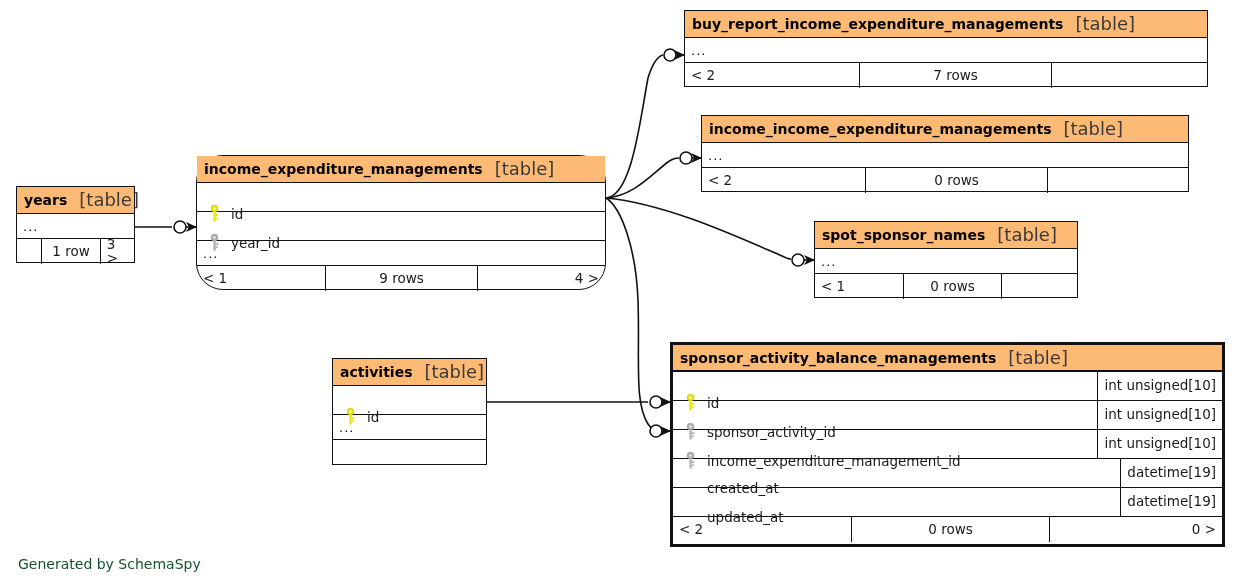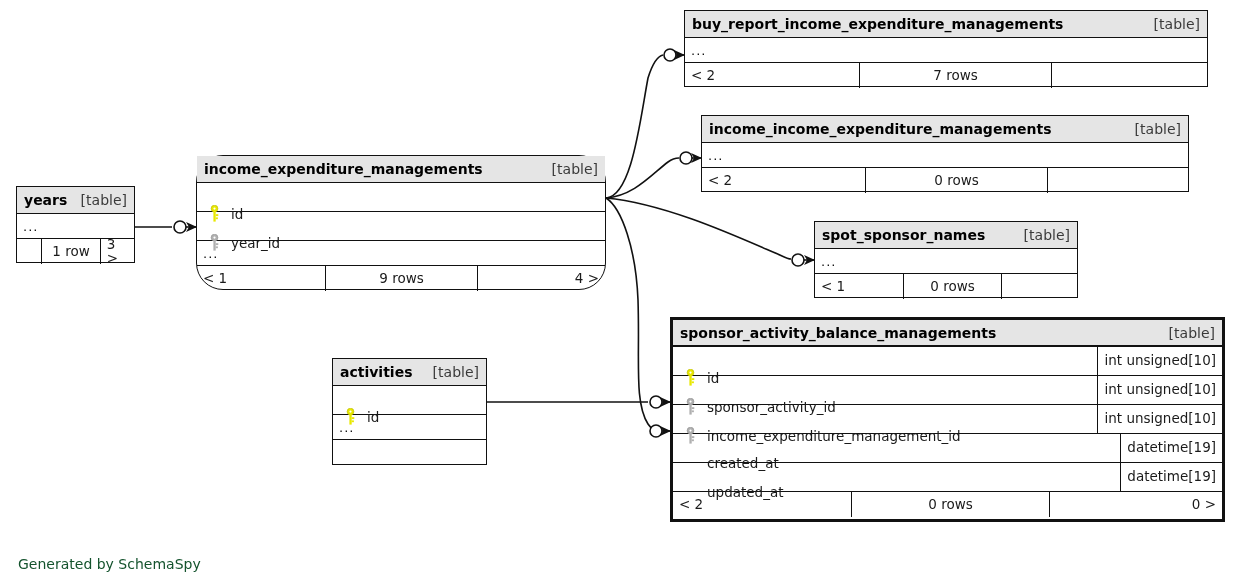--- a/index.html
+++ b/index.html
@@ -35,38 +35,37 @@
     background: #ffffff;
     border: 1.5px solid #111111;
     box-sizing: border-box;
     font-size: 13.5px;
     line-height: 1;
   }
   .tbl.focus {
     border-width: 3px;
   }
   .thead {
-    background: #e5e5e5;
+    background: #fdba74;
     border-bottom: 1.5px solid #111111;
     display: flex;
     align-items: center;
-    justify-content: space-between;
     padding: 0 7px;
     box-sizing: border-box;
     height: 27px;
   }
   .focus .thead { border-bottom-width: 2px; }
   .tname {
     font-weight: bold;
     font-size: 14px;
     color: #000000;
     white-space: nowrap;
   }
   .ttag {
-    font-size: 14px;
+    font-size: 18px;
     color: #3a3a3a;
     white-space: nowrap;
     padding-left: 12px;
   }
   .row {
     display: flex;
     align-items: center;
     border-bottom: 1.5px solid #111111;
     box-sizing: border-box;
     height: 29px;
@@ -291,21 +290,21 @@
                 <rect x="4.4" y="6" width="2.3" height="10.6" fill="#e8e800"></rect>
                 <rect x="6.7" y="9.2" width="2.6" height="1.9" fill="#e8e800"></rect>
                 <rect x="6.7" y="12.4" width="2.2" height="1.8" fill="#e8e800"></rect>
               </svg>
             </span>
             <span class="colbody">id</span>
           </span>
         </div>
         <div class="ellip">...</div>
       </div>
-      <div class="tbl focus" style="left: 670px; top: 317px; width: 555px; height: 205px;">
+      <div class="tbl focus" style="left: 670px; top: 342px; width: 555px; height: 205px;">
         <div class="thead">
           <span class="tname">sponsor_activity_balance_managements</span>
           <span class="ttag">[table]</span>
         </div>
         <div class="row">
           <span class="colname">
             <span class="keyslot">
               <svg class="keyicon" width="11" height="17" viewBox="0 0 11 17">
                 <circle cx="5.5" cy="3.6" r="3.4" fill="#e8e800" stroke="#b9b900" stroke-width="0.6"></circle>
                 <circle cx="5.5" cy="3.6" r="1.1" fill="#ffffff"></circle>

